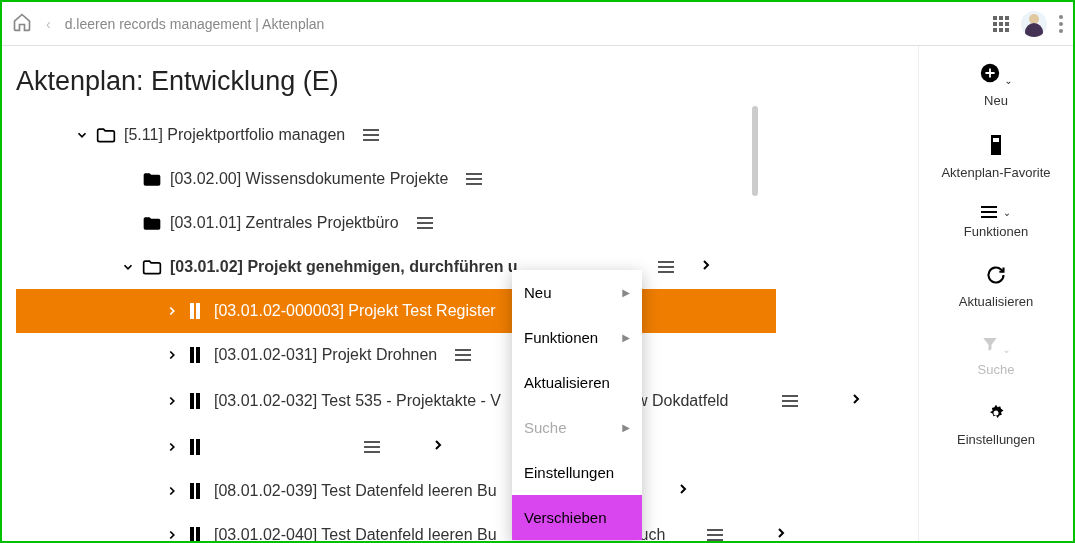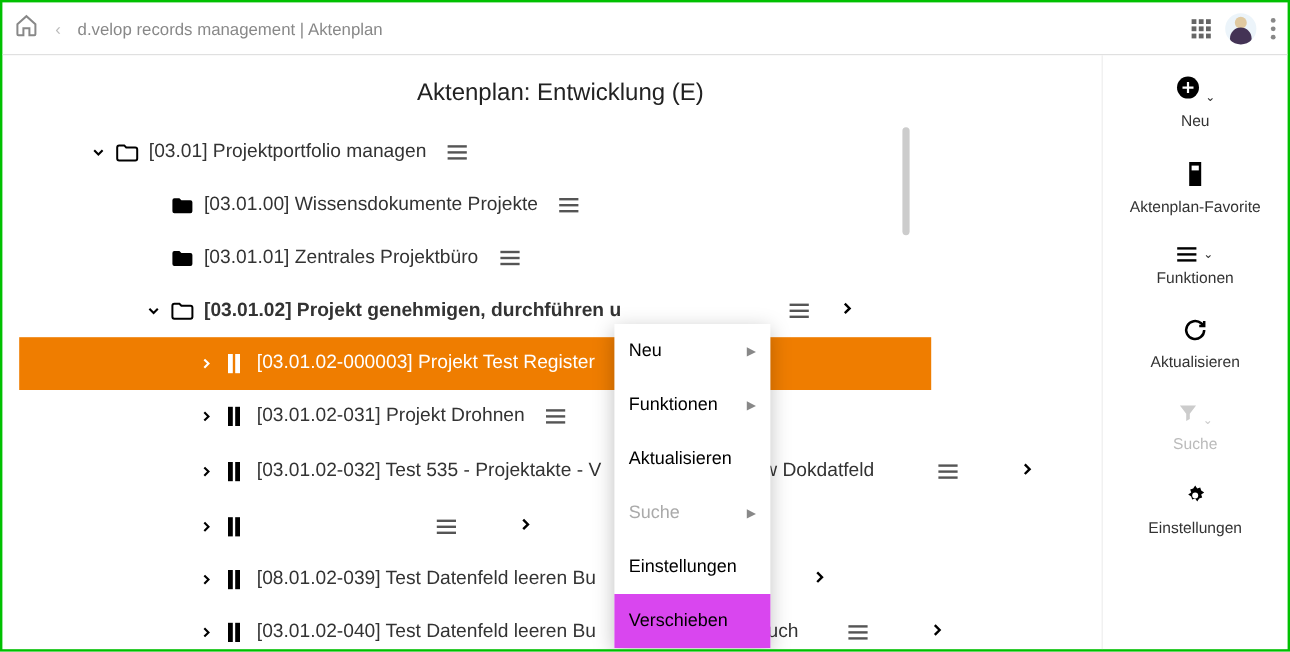--- a/index.html
+++ b/index.html
@@ -16,21 +16,21 @@
 .avatar { width: 26px; height: 26px; border-radius: 50%; background: #ecf4fa; position: relative; overflow: hidden; }
 .avatar::after { content:""; position:absolute; bottom:-4px; left:4px; width:18px; height:18px; border-radius:50%; background:#435; }
 .avatar::before { content:""; position:absolute; top:3px; left:8px; width:10px; height:10px; border-radius:50%; background:#e0c9a0; }
 .dots3 { display:flex; flex-direction:column; gap:3px; }
 .dots3 span { width:4px; height:4px; background:#888; border-radius:50%; }
 
 .content { display:flex; height: calc(100% - 44px); }
 .main { flex: 1; padding: 20px 0 0 14px; overflow: hidden; position: relative; }
 .side { width: 155px; border-left: 1px solid #eee; padding: 16px 4px; display:flex; flex-direction:column; align-items:center; gap: 26px; position: relative; }
 
-.page-title { font-size: 20px; font-weight: 400; color: #222; margin-bottom: 16px; text-align: center; }
+.page-title { font-size: 27px; font-weight: 400; color: #222; margin-bottom: 16px; }
 
 .tree { font-size: 16px; color: #333; }
 .row { display:flex; align-items:center; height: 44px; position: relative; }
 .row.selected { background: #ef7d00; color: #fff; }
 .exp { width: 24px; display:flex; justify-content:center; cursor:pointer; }
 .ico { width: 24px; display:flex; justify-content:center; }
 .label { white-space: nowrap; padding-left: 6px; }
 .menu-ico { margin-left: 18px; display:flex; flex-direction:column; gap:3px; cursor:pointer; }
 .menu-ico span { width:16px; height:2px; background:#555; }
 .arrow-r { margin-left: 24px; cursor:pointer; }
@@ -58,21 +58,21 @@
 <body>
 
 <div class="header">
   <div class="header-left">
     <span class="home-ico">
       <svg width="20" height="20" viewBox="0 0 24 24" fill="none" stroke="#888" stroke-width="2">
           <path d="M3 11l9-8 9 8v10a1 1 0 01-1 1h-5v-7h-6v7H4a1 1 0 01-1-1V11z"></path>
         </svg>
     </span>
     <span class="chev-back">‹</span>
-    <span class="crumb">d.velop records management | Aktenplan</span>
+    <span class="crumb">d.leeren records management | Aktenplan</span>
   </div>
   <div class="header-right">
     <div class="apps-grid">
         <span></span>
         <span></span>
         <span></span>
         <span></span>
         <span></span>
         <span></span>
         <span></span>
@@ -98,36 +98,36 @@
         <span class="exp">
             <svg width="14" height="14" viewBox="0 0 24 24" fill="none" stroke="#000" stroke-width="3">
               <polyline points="6 9 12 15 18 9"></polyline>
             </svg>
           </span>
         <span class="ico">
             <svg width="20" height="18" viewBox="0 0 24 20" fill="none" stroke="#000" stroke-width="2">
               <path d="M2 5a2 2 0 012-2h5l2 2h9a2 2 0 012 2v9a2 2 0 01-2 2H4a2 2 0 01-2-2V5z"></path>
             </svg>
           </span>
-        <span class="label">[03.01] Projektportfolio managen</span>
+        <span class="label">[5.11] Projektportfolio managen</span>
         <span class="menu-ico">
             <span></span>
             <span></span>
             <span></span>
           </span>
       </div>
 
       <div class="row indent-2">
         <span class="exp"></span>
         <span class="ico">
             <svg width="20" height="18" viewBox="0 0 24 20" fill="#000">
               <path d="M2 5a2 2 0 012-2h5l2 2h9a2 2 0 012 2v9a2 2 0 01-2 2H4a2 2 0 01-2-2V5z"></path>
             </svg>
           </span>
-        <span class="label">[03.01.00] Wissensdokumente Projekte</span>
+        <span class="label">[03.02.00] Wissensdokumente Projekte</span>
         <span class="menu-ico">
             <span></span>
             <span></span>
             <span></span>
           </span>
       </div>
 
       <div class="row indent-2">
         <span class="exp"></span>
         <span class="ico">

